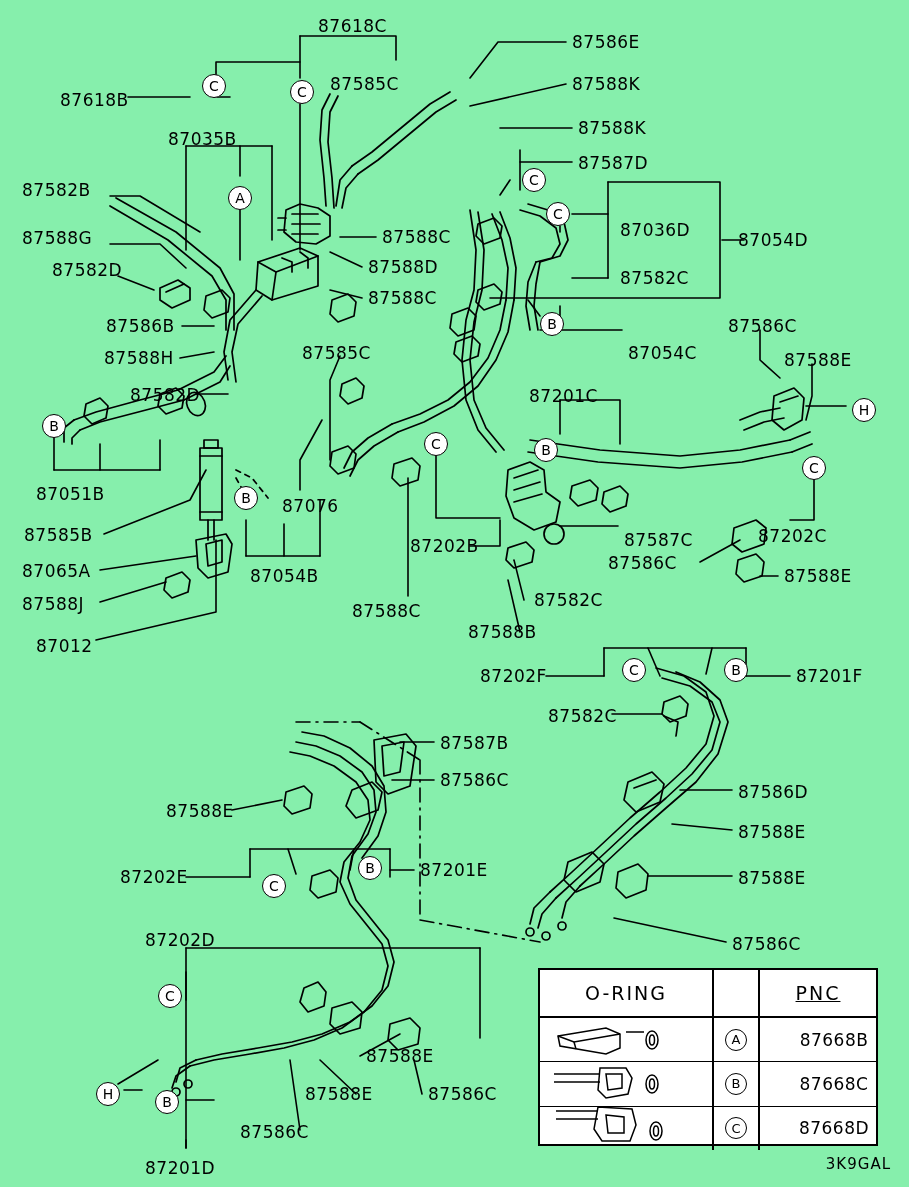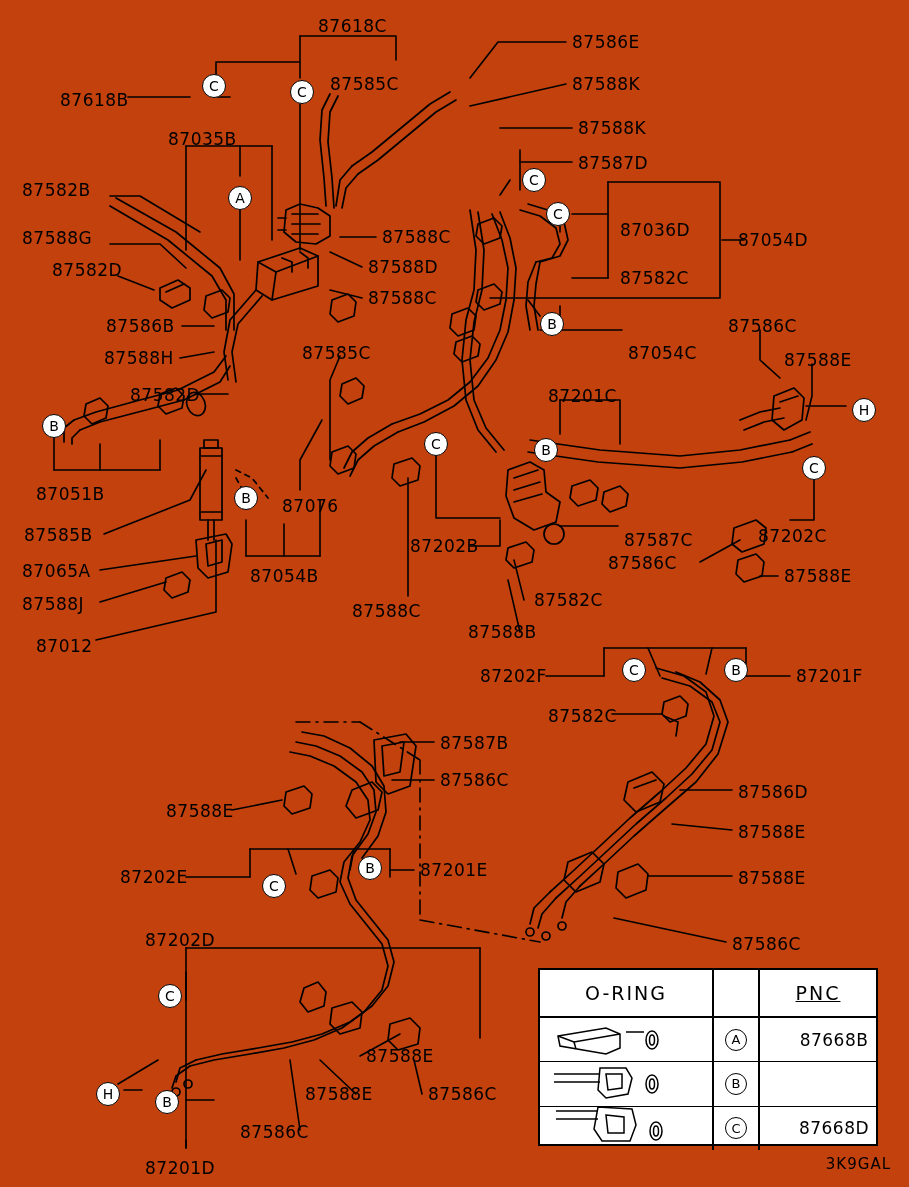--- a/index.html
+++ b/index.html
@@ -4,21 +4,21 @@
 <style>
   html, body {
     margin: 0;
     padding: 0;
     background: #ffffff;
   }
   #page {
     position: relative;
     width: 909px;
     height: 1187px;
-    background: #c2410c;
+    background: #86efac;
     font-family: "DejaVu Sans", sans-serif;
     overflow: hidden;
   }
   .lbl {
     position: absolute;
     font-family: "DejaVu Sans", sans-serif;
     font-size: 17px;
     letter-spacing: 0.5px;
     color: #000000;
     white-space: nowrap;
@@ -426,21 +426,21 @@
       <div class="lbl" style="left: 368px; top: 259px;">87588D</div>
       <div class="lbl" style="left: 620px; top: 270px;">87582C</div>
       <div class="lbl" style="left: 368px; top: 290px;">87588C</div>
       <div class="lbl" style="left: 106px; top: 318px;">87586B</div>
       <div class="lbl" style="left: 728px; top: 318px;">87586C</div>
       <div class="lbl" style="left: 302px; top: 345px;">87585C</div>
       <div class="lbl" style="left: 628px; top: 345px;">87054C</div>
       <div class="lbl" style="left: 104px; top: 350px;">87588H</div>
       <div class="lbl" style="left: 784px; top: 352px;">87588E</div>
       <div class="lbl" style="left: 130px; top: 387px;">87582D</div>
-      <div class="lbl" style="left: 548px; top: 388px;">87201C</div>
+      <div class="lbl" style="left: 529px; top: 388px;">87201C</div>
       <div class="lbl" style="left: 36px; top: 486px;">87051B</div>
       <div class="lbl" style="left: 282px; top: 498px;">87076</div>
       <div class="lbl" style="left: 624px; top: 532px;">87587C</div>
       <div class="lbl" style="left: 758px; top: 528px;">87202C</div>
       <div class="lbl" style="left: 24px; top: 527px;">87585B</div>
       <div class="lbl" style="left: 410px; top: 538px;">87202B</div>
       <div class="lbl" style="left: 22px; top: 563px;">87065A</div>
       <div class="lbl" style="left: 250px; top: 568px;">87054B</div>
       <div class="lbl" style="left: 608px; top: 555px;">87586C</div>
       <div class="lbl" style="left: 22px; top: 596px;">87588J</div>
@@ -521,20 +521,21 @@
           <path d="M14 20 L60 20"></path>
           <path d="M60 6 L86 6 L92 16 L88 32 L66 36 L58 28 Z"></path>
           <path d="M66 12 L82 12 L82 26 L68 28 Z"></path>
           <ellipse cx="112" cy="22" rx="6" ry="9"></ellipse>
           <ellipse cx="112" cy="22" rx="2.5" ry="5"></ellipse>
         </svg>
       </div>
       <div class="c2">
         <span class="mk">B</span>
       </div>
+      <div class="c3">87668C</div>
     </div>
 
     <div class="row">
       <div class="c1">
         <svg width="172" height="43" viewBox="0 0 172 43" fill="none" stroke="#000" stroke-width="1.5">
           <path d="M16 4 L58 4"></path>
           <path d="M16 12 L58 12"></path>
           <path d="M58 0 L92 2 L96 18 L90 34 L62 34 L54 22 Z"></path>
           <path d="M66 8 L84 10 L84 26 L68 26 Z"></path>
           <ellipse cx="116" cy="24" rx="6" ry="9"></ellipse>

